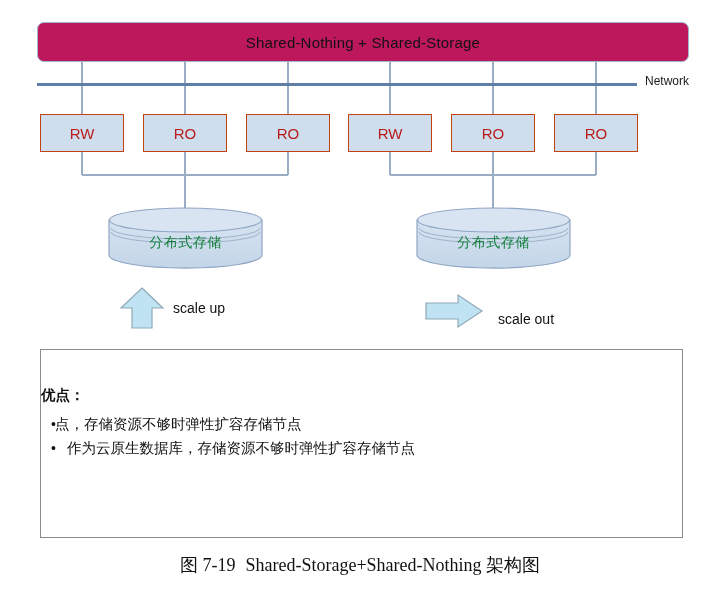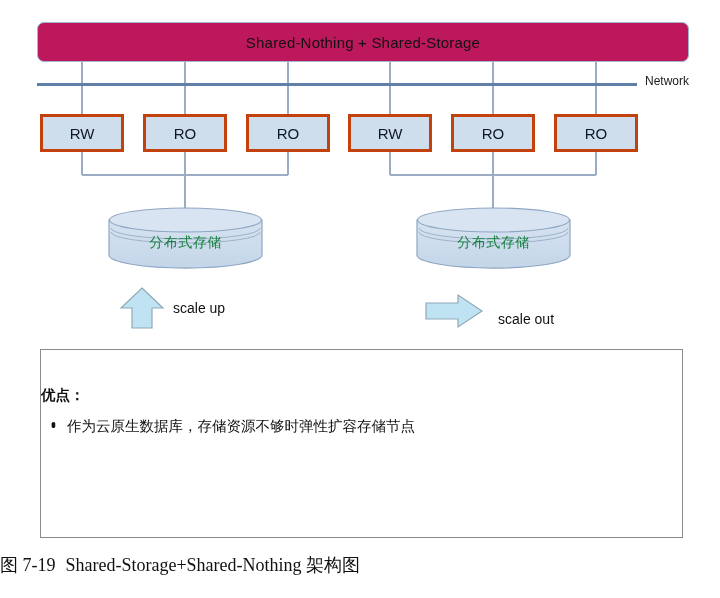--- a/index.html
+++ b/index.html
@@ -63,27 +63,27 @@
     white-space: nowrap;
   }
 
   
   .node {
     position: absolute;
     top: 114px;
     width: 84px;
     height: 38px;
     background: #cfdeed;
-    border: 3px solid #c2410c;
+    border: 1px solid #c2410c;
     box-sizing: border-box;
     display: flex;
     align-items: center;
     justify-content: center;
     font-size: 15px;
-    color: #0f172a;
+    color: #b91c1c;
     z-index: 5;
   }
 
   
   #wires {
     position: absolute;
     left: 0; top: 0;
     width: 720px; height: 598px;
     z-index: 2;
   }
@@ -170,21 +170,21 @@
     display: block;
     margin-left: -12px;
   }
 
   
   .caption {
     position: absolute;
     left: 0;
     top: 553px;
     width: 720px;
-    text-align: left;
+    text-align: center;
     font-family: "Liberation Serif", serif;
     font-size: 18px;
     color: #111;
   }
   .caption .gap { display:inline-block; width: 10px; }
 </style>
 </head>
 <body>
 
 <div id="canvas">
@@ -284,20 +284,21 @@
     </svg>
   </div>
   <div class="arrow-label" style="left:498px; top:311px">scale out</div>
 
   <div class="note-box">
     <div class="note-title">优点：</div>
 
     <ul class="note-list">
       <li>
         <span class="bullet">•</span>
+        <span class="l2">点，存储资源不够时弹性扩容存储节点</span>
       </li>
       <li>
         <span class="bullet">•</span>
         <span>作为云原生数据库，存储资源不够时弹性扩容存储节点</span>
       </li>
     </ul>
   </div>
 
   <div class="caption">
     <span>图 7-19</span><span class="gap"></span><span>Shared-Storage+Shared-Nothing 架构图</span>

